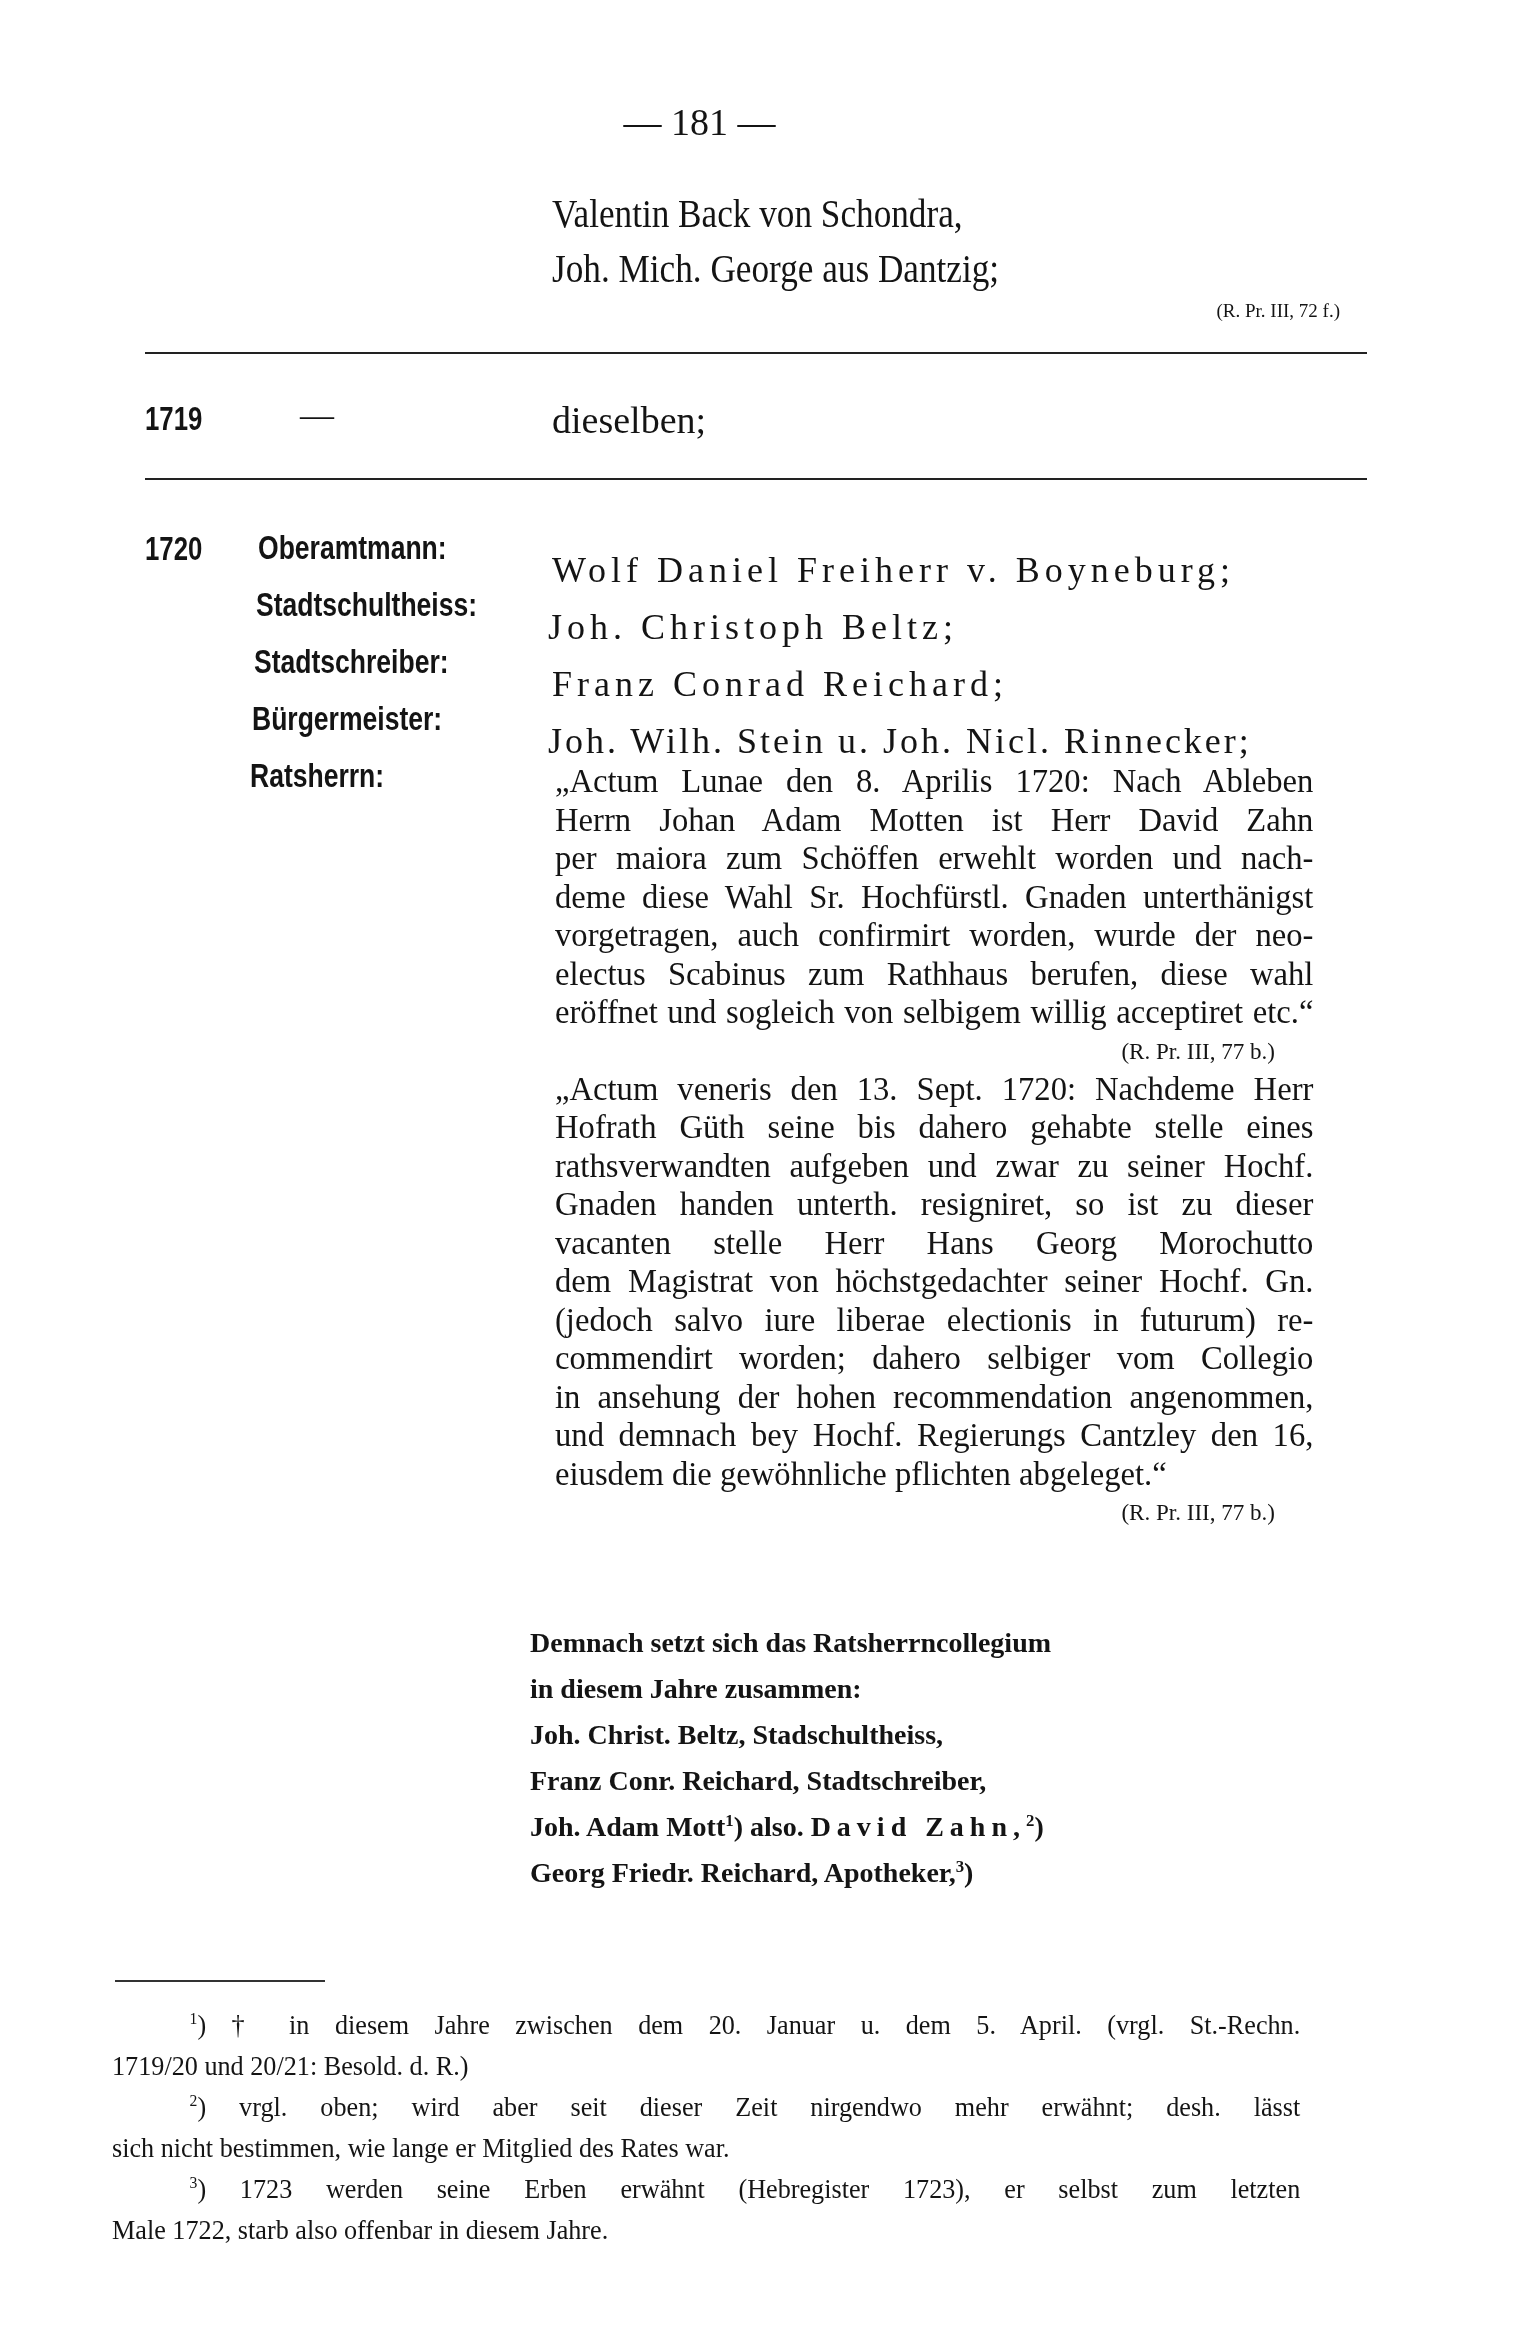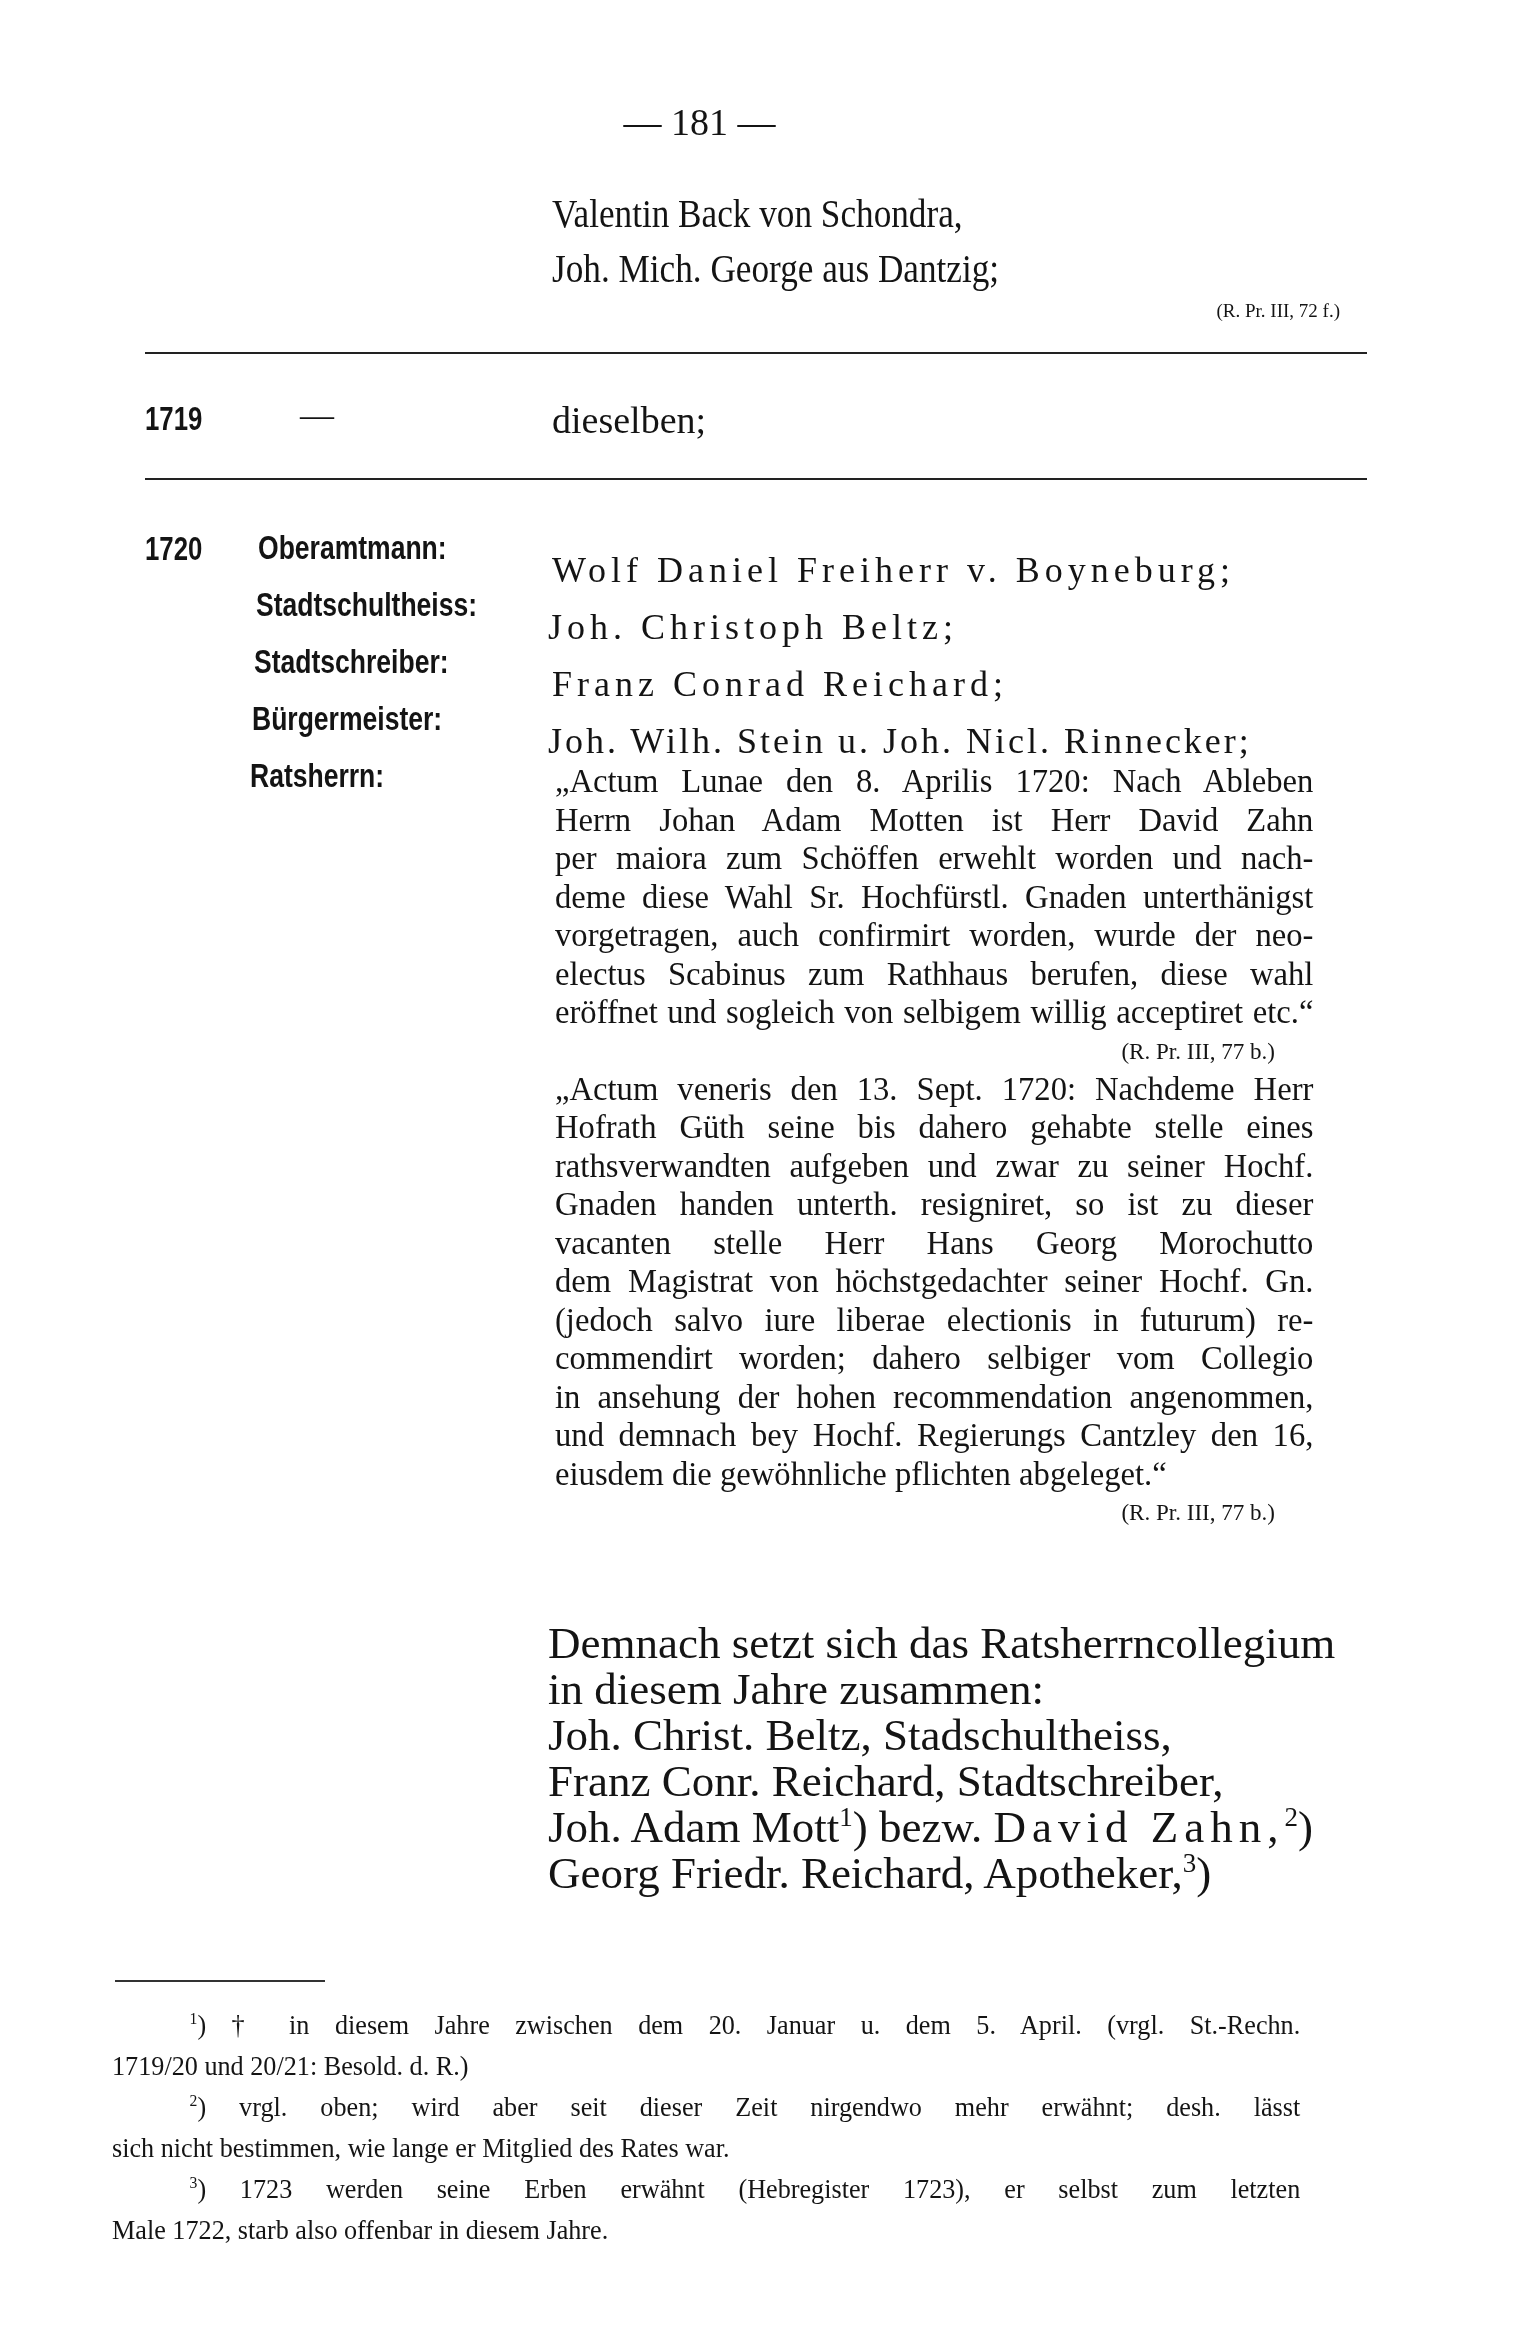--- a/index.html
+++ b/index.html
@@ -11,21 +11,21 @@
   .ref { font-size:19px; text-align:right; }
   .rule { position:absolute; height:2px; background:#222; }
   .year { font-family:"Liberation Sans",sans-serif; font-weight:bold; font-size:33px; transform:scaleX(0.78); transform-origin:left top; }
   .office { font-family:"Liberation Sans",sans-serif; font-weight:bold; font-size:34px; transform:scaleX(0.78); transform-origin:left top; }
   .spaced { font-size:36px; letter-spacing:5px;margin-top:23px; }
   .quote { position:absolute; left:555px; width:790px; font-size:34px; line-height:38.5px; text-align:justify;
            transform:scaleX(0.96); transform-origin:left top; }
   .qline { display:block; text-align:justify; text-align-last:justify; white-space:nowrap; height:38.5px; }
   .qline.last { text-align-last:left; }
   .refline { display:block; text-align:right; font-size:24px; padding-right:40px; height:38px; }
-  .summary { position:absolute; left:548px; font-size:45px; line-height:46px; }
+  .summary { position:absolute; left:530px; font-size:28px; line-height:46px;font-weight:bold; }
   .summary .l { display:block; white-space:nowrap; }
   sup { font-size:60%; vertical-align:super; line-height:0; }
   .fnrule { position:absolute; left:115px; top:1980px; width:210px; height:2px; background:#333; }
   .footnotes { position:absolute; left:112px; top:2005px; width:1225px; font-size:27px; line-height:41px;
                transform:scaleX(0.97); transform-origin:left top; }
   .fn { display:block; white-space:nowrap; }
   .fn.first { padding-left:80px; }
   .fn.just { text-align:justify; text-align-last:justify; }
   .spacedname { letter-spacing:6px; }
 </style>
@@ -84,21 +84,21 @@
   <span class="qline">und demnach bey Hochf. Regierungs Cantzley den 16,</span>
   <span class="qline last">eiusdem die gewöhnliche pflichten abgeleget.“</span>
   <span class="refline">(R. Pr. III, 77 b.)</span>
 </div>
 
 <div class="summary" style="top:1620px;">
   <span class="l">Demnach setzt sich das Ratsherrncollegium</span>
   <span class="l">in diesem Jahre zusammen:</span>
   <span class="l">Joh. Christ. Beltz, Stadschultheiss,</span>
   <span class="l">Franz Conr. Reichard, Stadtschreiber,</span>
-  <span class="l"><span>Joh. Adam Mott</span><sup>1</sup><span>) bezw. </span><span class="spacedname">David Zahn,</span><sup>2</sup><span>)</span></span>
+  <span class="l"><span>Joh. Adam Mott</span><sup>1</sup><span>) also. </span><span class="spacedname">David Zahn,</span><sup>2</sup><span>)</span></span>
   <span class="l"><span>Georg Friedr. Reichard, Apotheker,</span><sup>3</sup><span>)</span></span>
 </div>
 
 <div class="fnrule"></div>
 <div class="footnotes">
   <span class="fn first just"><sup>1</sup><span>) † in diesem Jahre zwischen dem 20. Januar u. dem 5. April. (vrgl. St.-Rechn.</span></span>
   <span class="fn">1719/20 und 20/21: Besold. d. R.)</span>
   <span class="fn first just"><sup>2</sup><span>) vrgl. oben; wird aber seit dieser Zeit nirgendwo mehr erwähnt; desh. lässt</span></span>
   <span class="fn">sich nicht bestimmen, wie lange er Mitglied des Rates war.</span>
   <span class="fn first just"><sup>3</sup><span>) 1723 werden seine Erben erwähnt (Hebregister 1723), er selbst zum letzten</span></span>

